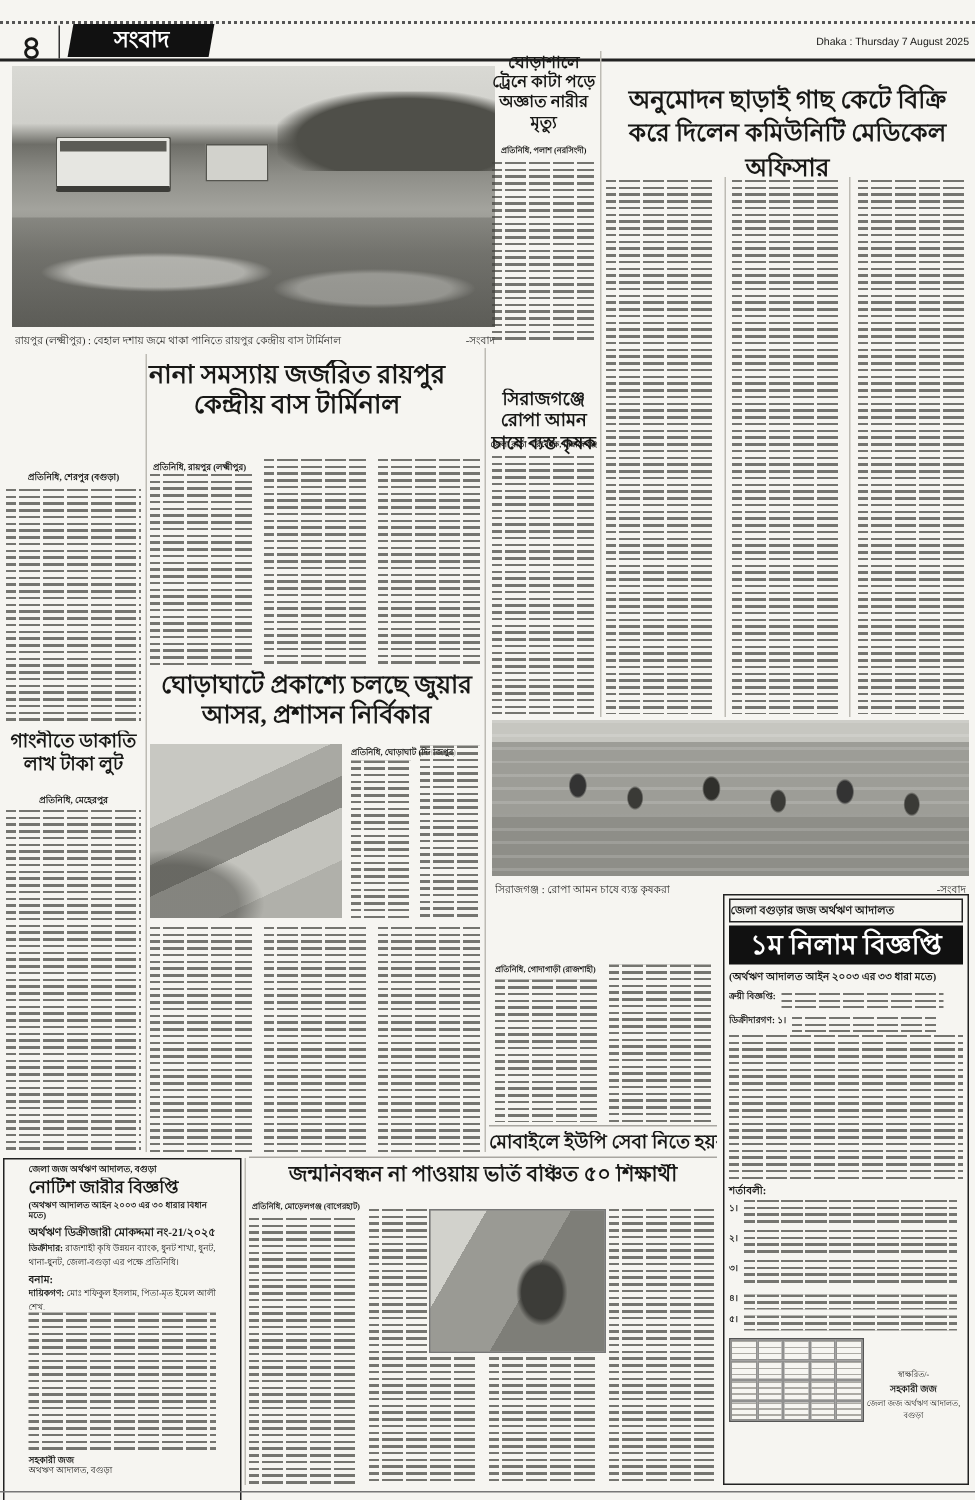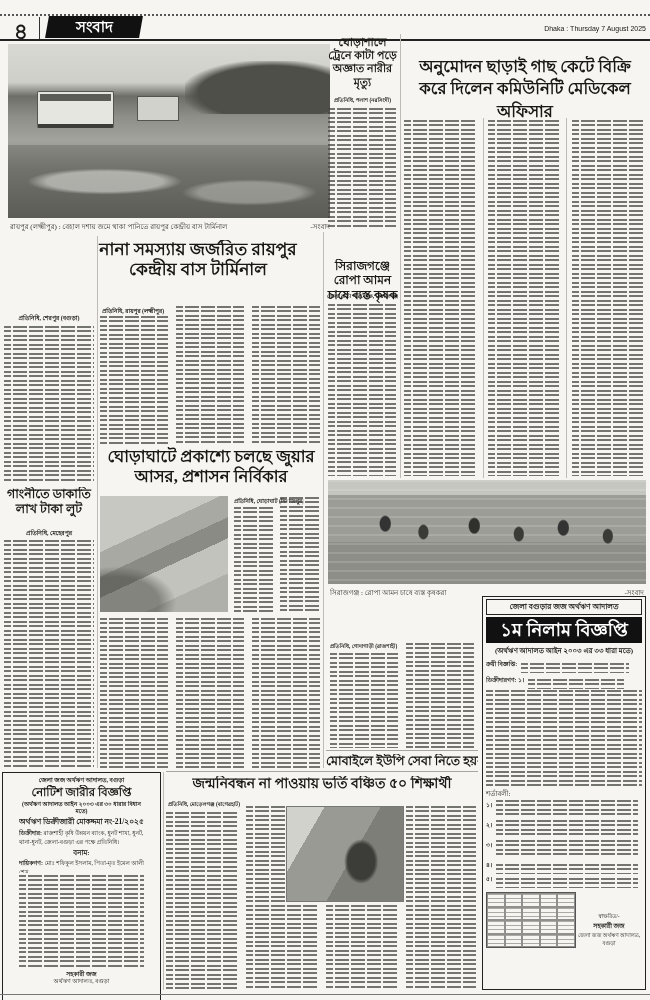--- a/index.html
+++ b/index.html
@@ -11,21 +11,21 @@
       repeating-linear-gradient(90deg, rgba(246,245,241,0) 0 7px, rgba(246,245,241,1) 7px 9px, rgba(246,245,241,0) 9px 16px),
       repeating-linear-gradient(180deg, #44443f 0 1.6px, rgba(0,0,0,0) 1.6px 4.5px);
       opacity:.72;}
   .hl{font-weight:bold;text-align:center;line-height:1.2;overflow:hidden;}
   .by{font-weight:bold;overflow:hidden;white-space:nowrap;}
   .cap{font-size:7px;color:#2a2a28;overflow:hidden;white-space:nowrap;}
   .vd{width:1px;background:#bdbbb4;}
   .hd{height:1px;background:#a8a6a0;}
   .ph{background-color:#b3b3ae;overflow:hidden;}
   .blackbar{background:#111;color:#fff;text-align:center;font-weight:bold;overflow:hidden;}
-  .boxline{text-align:center;font-weight:bold;overflow:hidden;}
+  .boxline{font-weight:bold;overflow:hidden;}
   .notice{border:1.5px solid #222;background:#f6f5f1;}
   .num{font-weight:bold;font-size:6px;vertical-align:top;}
   .cellgrid{display:grid;grid-template-columns:repeat(5,1fr);grid-template-rows:repeat(4,1fr);
             border:1px solid #555;}
   .cellgrid div{border:0.5px solid #777;background-image:repeating-linear-gradient(180deg,#9a9892 0 1px,transparent 1px 4px);opacity:.8;}
 </style>
 </head>
 <body>
 
 <div class="page">
@@ -159,21 +159,21 @@
     <div class="boxline" style="font-size:7px;margin-top:2px;">(অর্থঋণ আদালত আইন ২০০৩ এর ৩৩ ধারা মতে)</div>
     <div style="overflow:hidden;height:16px;margin-top:2px;">
       <span class="num">ক্রয়ী বিজ্ঞপ্তি:</span>
       <span class="tfill" style="display:inline-block;width:108px;height:10px;"></span>
     </div>
     <div style="overflow:hidden;height:14px;">
       <span class="num">ডিক্রীদারগণ: ১।</span>
       <span class="tfill" style="display:inline-block;width:96px;height:10px;"></span>
     </div>
     <div class="tfill" style="height:96px;margin-top:1px;"></div>
-    <div style="font-weight:normal;font-size:7px;margin-top:2px;">শর্তাবলী:</div>
+    <div style="font-weight:bold;font-size:7px;margin-top:2px;">শর্তাবলী:</div>
     <div style="height:20px;overflow:hidden;">
       <span class="num">১।</span>
       <span class="tfill" style="display:inline-block;width:142px;height:18px;"></span>
     </div>
     <div style="height:20px;overflow:hidden;">
       <span class="num">২।</span>
       <span class="tfill" style="display:inline-block;width:142px;height:18px;"></span>
     </div>
     <div style="height:20px;overflow:hidden;">
       <span class="num">৩।</span>

